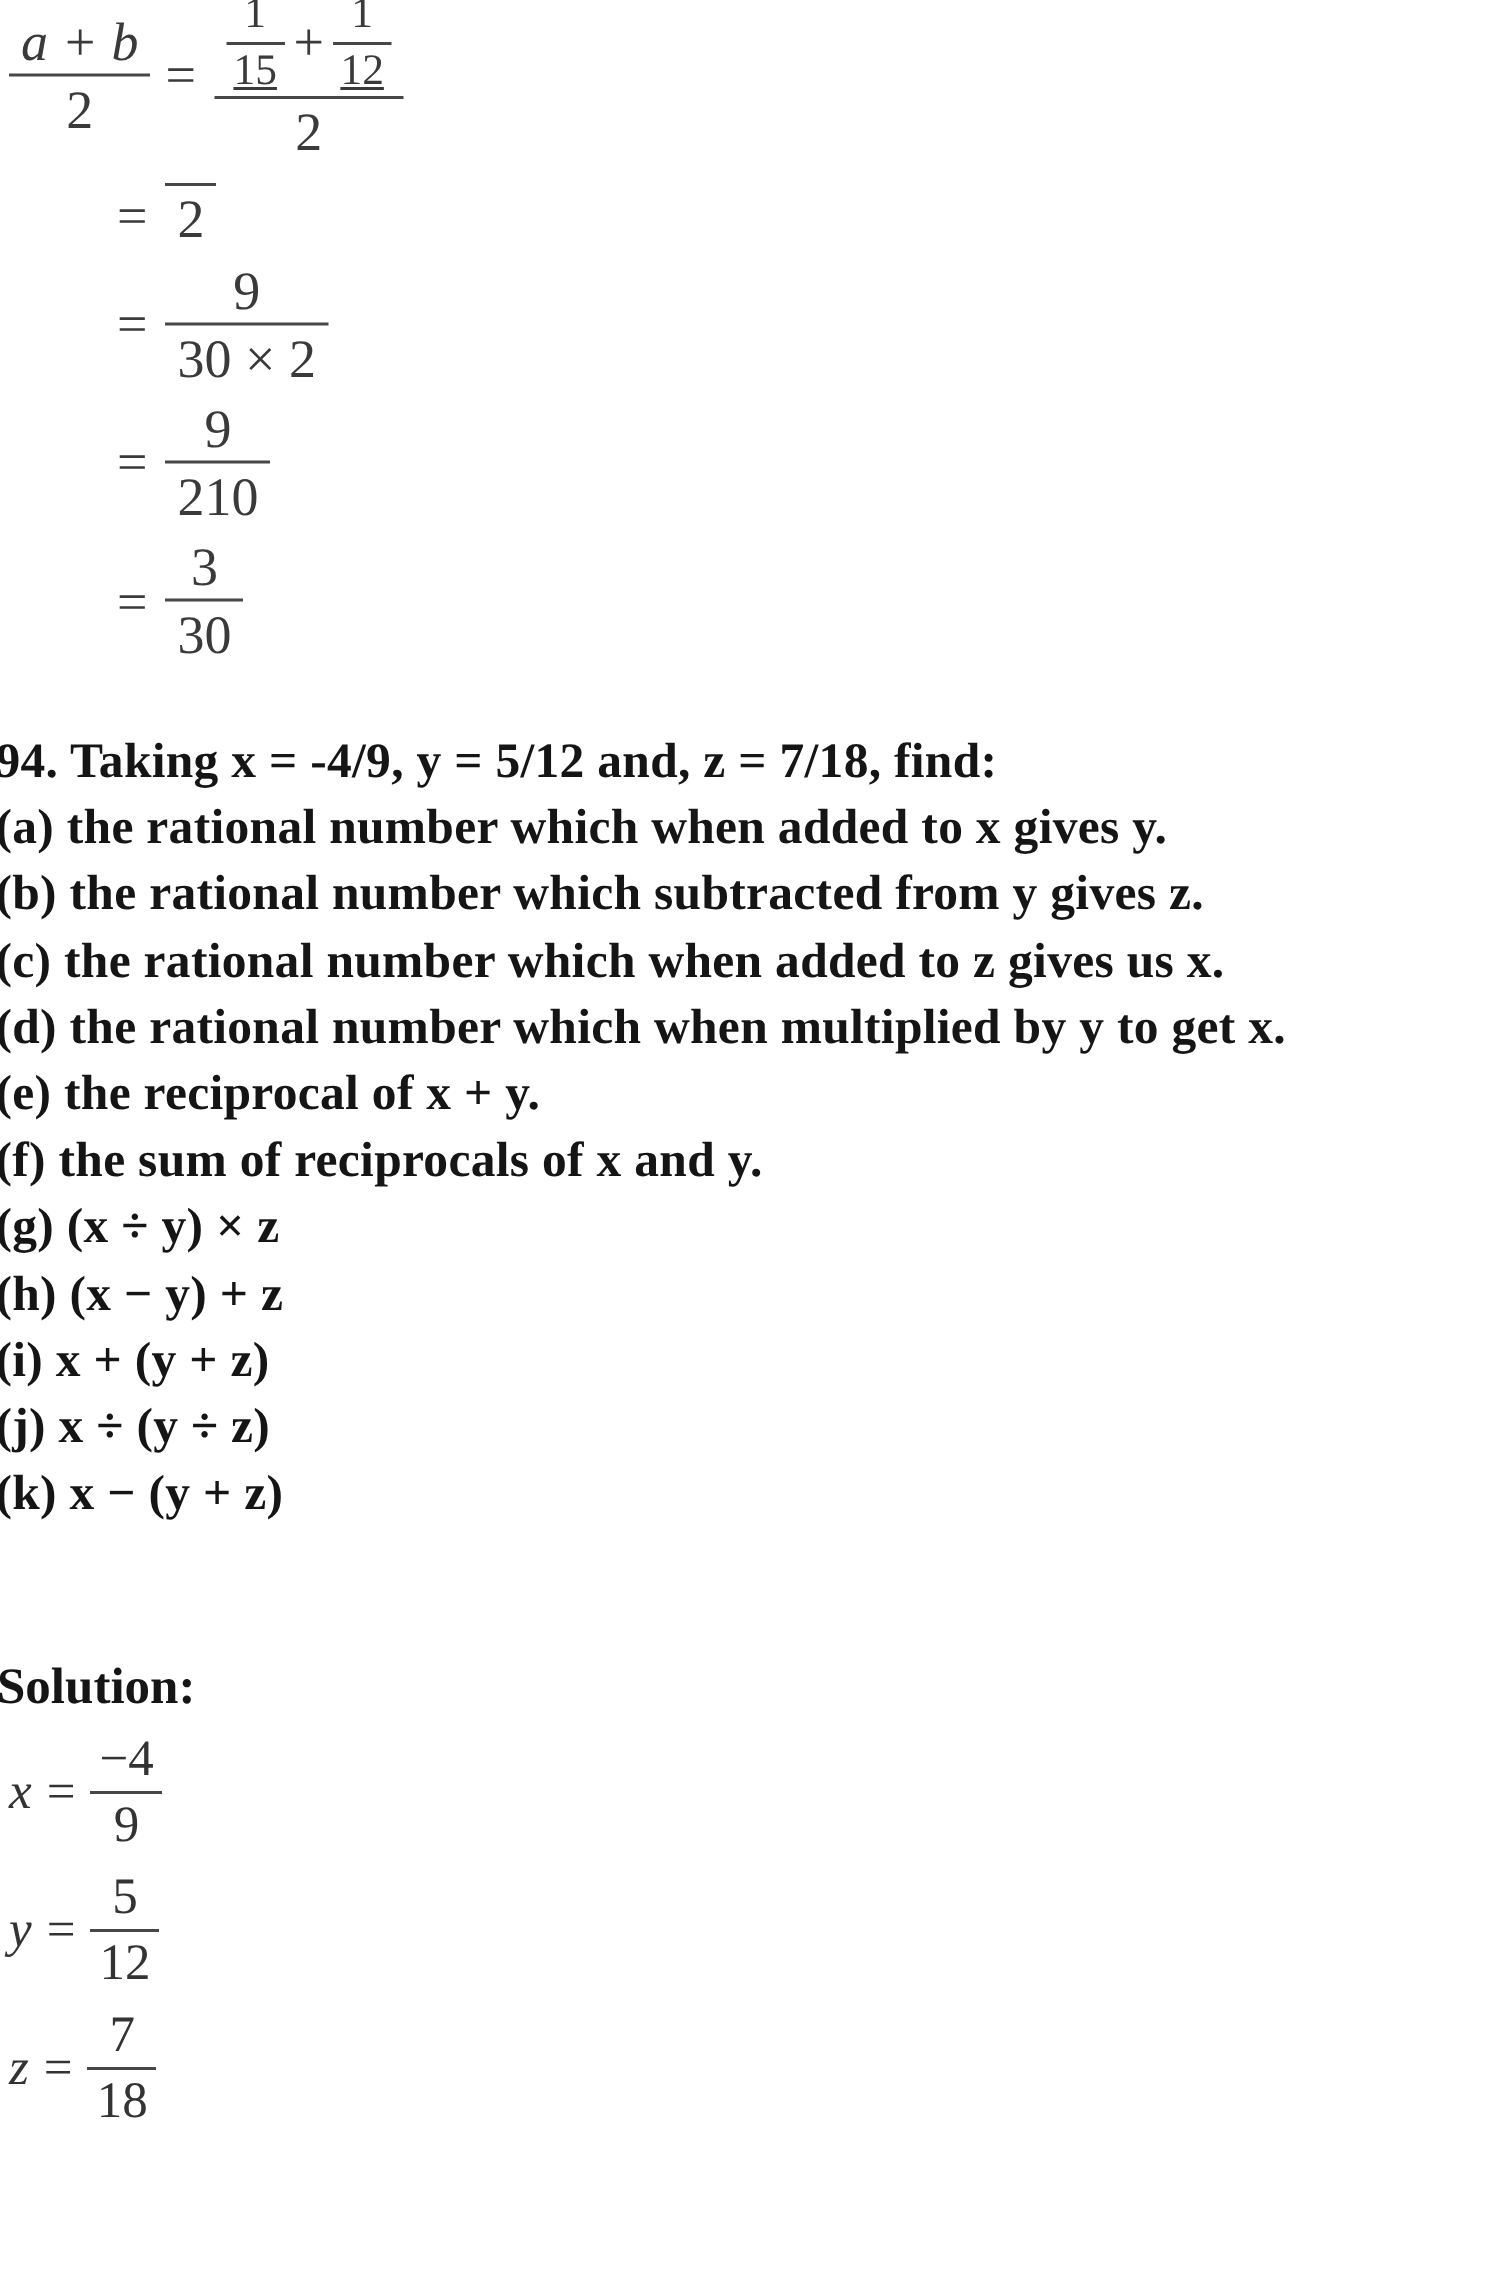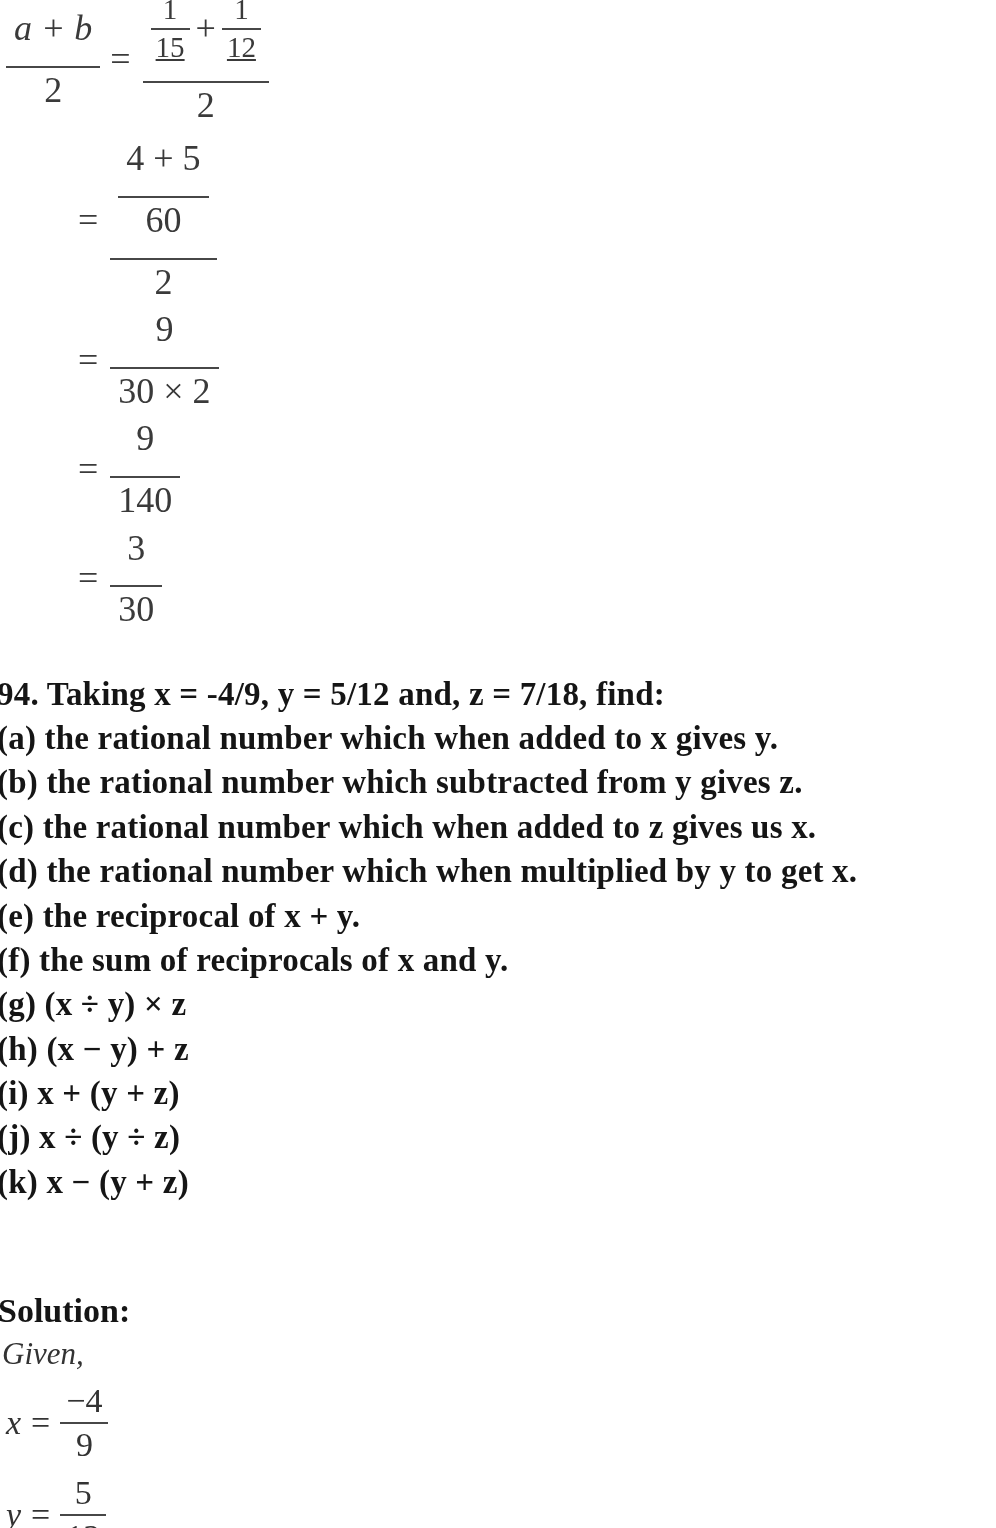--- a/index.html
+++ b/index.html
@@ -32,21 +32,21 @@
     margin: 0 12px 0 0;
     color: #3a3a3a;
   }
   .line1 .eq { margin-left: 10px; }
   .frac {
     display: inline-flex;
     flex-direction: column;
     text-align: center;
     vertical-align: middle;
   }
-  .frac > .num { padding: 0 8px 17px; }
+  .frac > .num { padding: 0 8px 0; }
   .frac > .den { border-top: 2px solid #474747; padding: 3px 8px 0; }
   .frac .num.rowhost { display: flex; align-items: center; justify-content: center; }
   .numrow { display: inline-flex; align-items: center; }
   .frac.small { font-size: 29px; }
   .frac.small > .num { padding: 0 5px 2px; }
   .frac.small > .den { padding: 2px 5px 0; border-top-width: 2px; text-decoration: underline; }
   .plus { margin: 0 6px; }
   .var { font-style: italic; }
 
   
@@ -116,43 +116,37 @@
             </span>
           </span>
         </span>
         <span class="den">2</span>
       </span>
     </div>
 
     <div class="math-line indent">
       <span class="eq">=</span>
       <span class="frac">
-        <span class="num rowhost">
-          <span class="frac">
-            <span class="num">4 + 5</span>
-            <span class="den">60</span>
-          </span>
-        </span>
         <span class="den">2</span>
       </span>
     </div>
 
     <div class="math-line indent">
       <span class="eq">=</span>
       <span class="frac">
         <span class="num">9</span>
         <span class="den">30 × 2</span>
       </span>
     </div>
 
     <div class="math-line indent">
       <span class="eq">=</span>
       <span class="frac">
         <span class="num">9</span>
-        <span class="den">140</span>
+        <span class="den">210</span>
       </span>
     </div>
 
     <div class="math-line indent">
       <span class="eq">=</span>
       <span class="frac">
         <span class="num">3</span>
         <span class="den">30</span>
       </span>
     </div>
@@ -169,21 +163,20 @@
     <div>(f) the sum of reciprocals of x and y.</div>
     <div>(g) (x ÷ y) × z</div>
     <div>(h) (x − y) + z</div>
     <div>(i) x + (y + z)</div>
     <div>(j) x ÷ (y ÷ z)</div>
     <div>(k) x − (y + z)</div>
   </section>
 
   <section>
     <div class="solution-heading">Solution:</div>
-    <div class="given">Given,</div>
 
     <div class="sol-eqs">
 
       <div class="sol-eq">
         <span class="var">x</span>
         <span class="eq2">=</span>
         <span class="frac">
           <span class="num">−4</span>
           <span class="den">9</span>
         </span>

